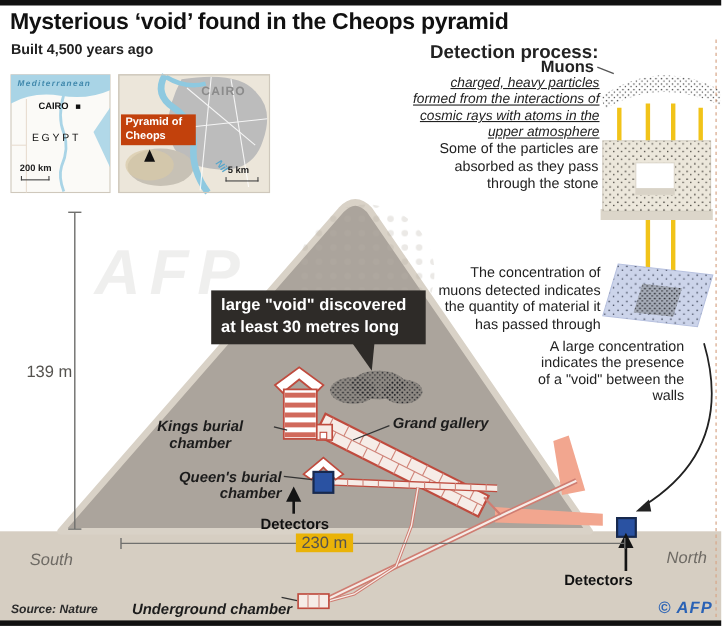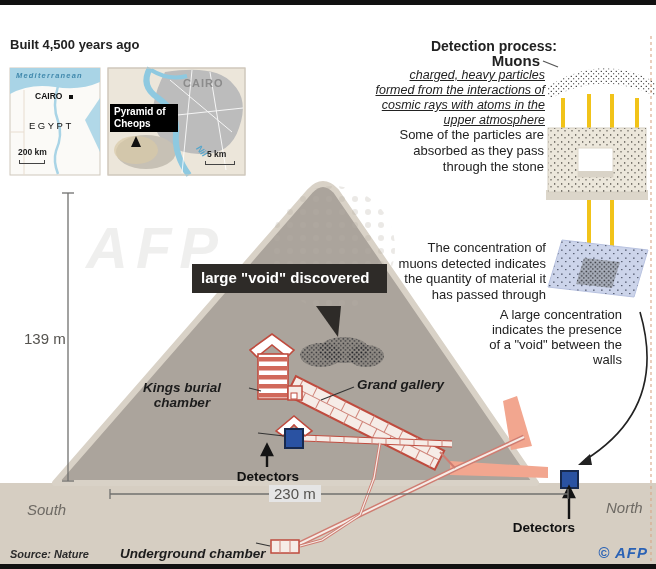--- a/index.html
+++ b/index.html
@@ -5,21 +5,21 @@
   html,body{margin:0;padding:0;background:#fff;}
   #canvas{position:relative;width:656px;height:569px;background:#fff;overflow:hidden;
           font-family:"Liberation Sans",sans-serif;color:#1c1c1c;}
   .abs{position:absolute;}
   #topbar{left:0;top:0;width:656px;height:5px;background:#111;}
   #botbar{left:0;top:564px;width:656px;height:5px;background:#111;}
   #title{left:9px;top:8px;font-size:21px;font-weight:bold;letter-spacing:-0.3px;color:#111;}
   #subtitle{left:10px;top:37px;font-size:13px;font-weight:bold;color:#222;}
   
   .rt{text-align:right;color:#222;}
-  #det-head{right:99px;top:38px;font-size:14px;font-weight:bold;text-align:center;}
+  #det-head{right:112px;top:38px;font-size:17px;font-weight:bold;text-align:center;}
   #det-term{right:116px;top:52px;font-size:15px;font-weight:bold;}
   #det-def{right:111px;top:68px;width:170px;font-size:12.5px;font-style:italic;line-height:15px;font-weight:500;text-decoration:underline;}
   #det-step2{right:112px;top:127px;width:150px;font-size:13px;line-height:16px;}
   #det-step3{right:110px;top:240px;width:160px;font-size:13px;line-height:15.5px;}
   #det-step4{right:34px;top:307px;width:136px;font-size:13px;line-height:15px;margin-left:44px;}
   
   #callout{left:192px;top:264px;width:178px;background:#2e2b28;color:#fff;
            font-size:15px;font-weight:bold;line-height:20px;padding:4px 8px 5px 9px;}
   
   .lbl{font-size:13.5px;font-weight:bold;font-style:italic;color:#1c1c1c;}
@@ -28,32 +28,32 @@
   #lbl-queens{left:116px;top:426px;width:140px;text-align:right;}
   .det-lbl{font-size:13.5px;font-weight:bold;font-style:normal;color:#111;}
   #lbl-det1{left:230px;top:469px;width:76px;text-align:center;}
   #lbl-underground{left:120px;top:502px;margin-top:44px;}
   #lbl-det2{left:506px;top:520px;width:76px;text-align:center;}
   .dir{font-size:15px;font-style:italic;color:#6e6a64;}
   #dir-south{left:27px;top:501px;}
   #dir-north{left:606px;top:499px;}
   .meas{font-size:15px;color:#55534f;}
   #meas-h{left:24px;top:330px;}
-  #meas-b{left:269px;top:485px;background:#e5e5e5;padding:0 5px;}
+  #meas-b{left:269px;top:485px;background:#eab308;padding:0 5px;}
   #src{left:10px;top:548px;font-size:11px;font-weight:bold;font-style:italic;color:#2b2b2b;}
   #credit{right:8px;top:544px;font-size:15px;font-weight:bold;font-style:italic;color:#2a62b5;letter-spacing:1px;}
   
   #m1-sea{left:16px;top:71px;font-size:7.5px;font-weight:bold;font-style:italic;color:#4189ad;letter-spacing:1.2px;}
   #m1-city{left:35px;top:91px;font-size:8.5px;font-weight:bold;color:#111;}
   #m1-dot{left:69px;top:95px;width:4px;height:4px;background:#111;}
   #m1-country{left:29px;top:120px;font-size:9.5px;font-weight:normal;letter-spacing:2.5px;color:#111;}
   #m1-scale{left:18px;top:147px;font-size:8.5px;font-weight:bold;color:#222;}
   #m1-scalebar{left:19px;top:160px;width:24px;height:3px;border-left:1px solid #444;border-right:1px solid #444;border-bottom:1px solid #444;}
   #m2-city{left:183px;top:77px;font-size:11px;font-weight:bold;color:#8b8b8b;letter-spacing:1px;}
-  #m2-marker{left:110px;top:104px;width:60px;background:#000000;color:#fff;font-size:10px;font-weight:bold;line-height:12px;padding:2px 4px;}
+  #m2-marker{left:110px;top:104px;width:60px;background:#c2410c;color:#fff;font-size:10px;font-weight:bold;line-height:12px;padding:2px 4px;}
   #m2-river{left:196px;top:146px;font-size:9px;font-weight:bold;font-style:italic;color:#57a6cb;transform:rotate(48deg);}
   #m2-scale{left:207px;top:149px;font-size:8.5px;font-weight:bold;color:#222;}
   #m2-scalebar{left:205px;top:161px;width:28px;height:3px;border-left:1px solid #444;border-right:1px solid #444;border-bottom:1px solid #444;}
   #wm-afp{left:86px;top:214px;font-size:58px;font-weight:bold;font-style:italic;letter-spacing:8px;color:#6f6a63;opacity:0.10;text-align:center;}
   svg{display:block;}
 </style>
 </head>
 <body>
 
 <div id="canvas">
@@ -263,20 +263,21 @@
     </g>
 
     <line x1="651" y1="36" x2="651" y2="562" stroke="#d8a88a" stroke-width="1.4" stroke-dasharray="3,3" opacity="0.8"></line>
   </svg>
 
   <div class="abs" id="topbar"></div>
   <div class="abs" id="botbar"></div>
 
   <div class="abs" id="wm-afp">AFP</div>
 
+  <div class="abs" id="title">Mysterious ‘void’ found in the Cheops pyramid</div>
   <div class="abs" id="subtitle">Built 4,500 years ago</div>
 
   <div class="abs" id="m1-sea">Mediterranean</div>
   <div class="abs" id="m1-city">CAIRO</div>
   <div class="abs" id="m1-dot"></div>
   <div class="abs" id="m1-country">EGYPT</div>
   <div class="abs" id="m1-scale">200 km</div>
   <div class="abs" id="m1-scalebar"></div>
   <div class="abs" id="m2-city">CAIRO</div>
   <div class="abs" id="m2-marker">Pyramid of Cheops</div>
@@ -286,24 +287,26 @@
 
   <div class="abs rt" id="det-head">Detection process:</div>
   <div class="abs rt" id="det-term">Muons</div>
   <div class="abs rt" id="det-def">charged, heavy particles formed from the interactions of cosmic rays with atoms in the upper atmosphere</div>
   <div class="abs rt" id="det-step2">Some of the particles are absorbed as they pass through the stone</div>
   <div class="abs rt" id="det-step3">The concentration of muons detected indicates the quantity of material it has passed through</div>
   <div class="abs rt" id="det-step4">A large concentration indicates the presence of a "void" between the walls</div>
 
   <div class="abs" id="callout">
     <div>large "void" discovered</div>
+    <div>at least 30 metres long</div>
   </div>
 
   <div class="abs lbl" id="lbl-kings">Kings burial chamber</div>
   <div class="abs lbl" id="lbl-gallery">Grand gallery</div>
+  <div class="abs lbl" id="lbl-queens">Queen's burial chamber</div>
   <div class="abs det-lbl" id="lbl-det1">Detectors</div>
   <div class="abs lbl" id="lbl-underground">Underground chamber</div>
   <div class="abs det-lbl" id="lbl-det2">Detectors</div>
 
   <div class="abs meas" id="meas-h">139 m</div>
   <div class="abs meas" id="meas-b">230 m</div>
   <div class="abs dir" id="dir-south">South</div>
   <div class="abs dir" id="dir-north">North</div>
 
   <div class="abs" id="src">Source: Nature</div>

